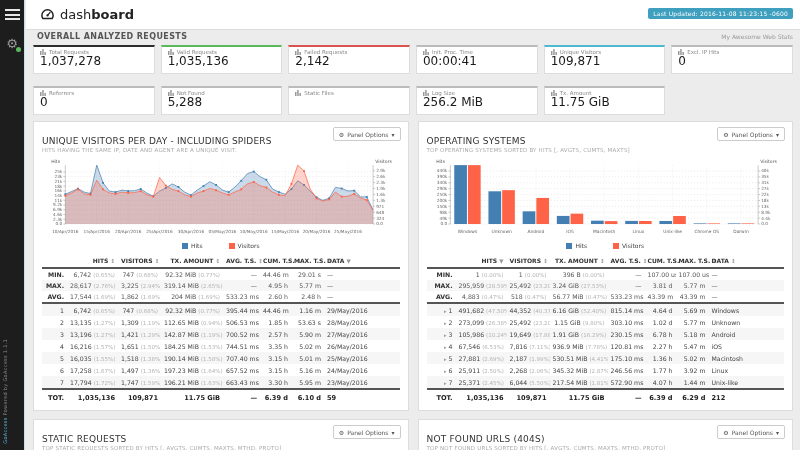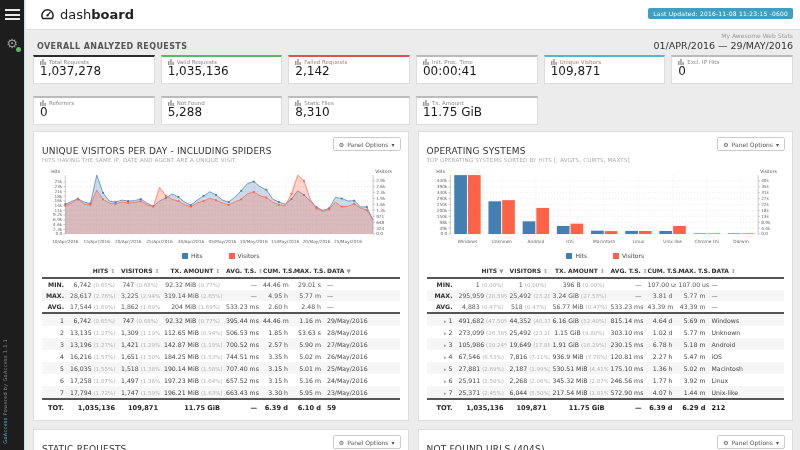--- a/index.html
+++ b/index.html
@@ -90,21 +90,20 @@
       </svg>
       <span><span>dash</span><span class="b2">board</span></span>
     </div>
     <div class="updated-badge">Last Updated: 2016-11-08 11:23:15 -0600</div>
   </div>
 
   <div class="subhead">
     <div class="overall-title">OVERALL ANALYZED REQUESTS</div>
     <div class="right-meta">
       <div class="report-title">My Awesome Web Stats</div>
-      <div class="date-range">01/APR/2016 — 29/MAY/2016</div>
     </div>
   </div>
 
   <div class="cards" id="cards">
       <div class="card" style="border-top-color: rgb(45, 45, 45);">
         <div class="lbl">
           <svg width="6" height="6" viewBox="0 0 6 6">
             <rect x="0" y="2" width="1.5" height="4" fill="#999"></rect>
             <rect x="2.2" y="0" width="1.5" height="6" fill="#999"></rect>
             <rect x="4.4" y="3" width="1.5" height="3" fill="#999"></rect>
@@ -192,21 +191,31 @@
       </div>
       <div class="card" style="border-top-color: rgb(187, 187, 187);">
         <div class="lbl">
           <svg width="6" height="6" viewBox="0 0 6 6">
             <rect x="0" y="2" width="1.5" height="4" fill="#999"></rect>
             <rect x="2.2" y="0" width="1.5" height="6" fill="#999"></rect>
             <rect x="4.4" y="3" width="1.5" height="3" fill="#999"></rect>
           </svg>
           <span>Static Files</span>
         </div>
-        <div class="val">8,310</div>
+      </div>
+      <div class="card" style="border-top-color: rgb(187, 187, 187);">
+        <div class="lbl">
+          <svg width="6" height="6" viewBox="0 0 6 6">
+            <rect x="0" y="2" width="1.5" height="4" fill="#999"></rect>
+            <rect x="2.2" y="0" width="1.5" height="6" fill="#999"></rect>
+            <rect x="4.4" y="3" width="1.5" height="3" fill="#999"></rect>
+          </svg>
+          <span>Log Size</span>
+        </div>
+        <div class="val">256.2 MiB</div>
       </div>
       <div class="card" style="border-top-color: rgb(187, 187, 187);">
         <div class="lbl">
           <svg width="6" height="6" viewBox="0 0 6 6">
             <rect x="0" y="2" width="1.5" height="4" fill="#999"></rect>
             <rect x="2.2" y="0" width="1.5" height="6" fill="#999"></rect>
             <rect x="4.4" y="3" width="1.5" height="3" fill="#999"></rect>
           </svg>
           <span>Tx. Amount</span>
         </div>

